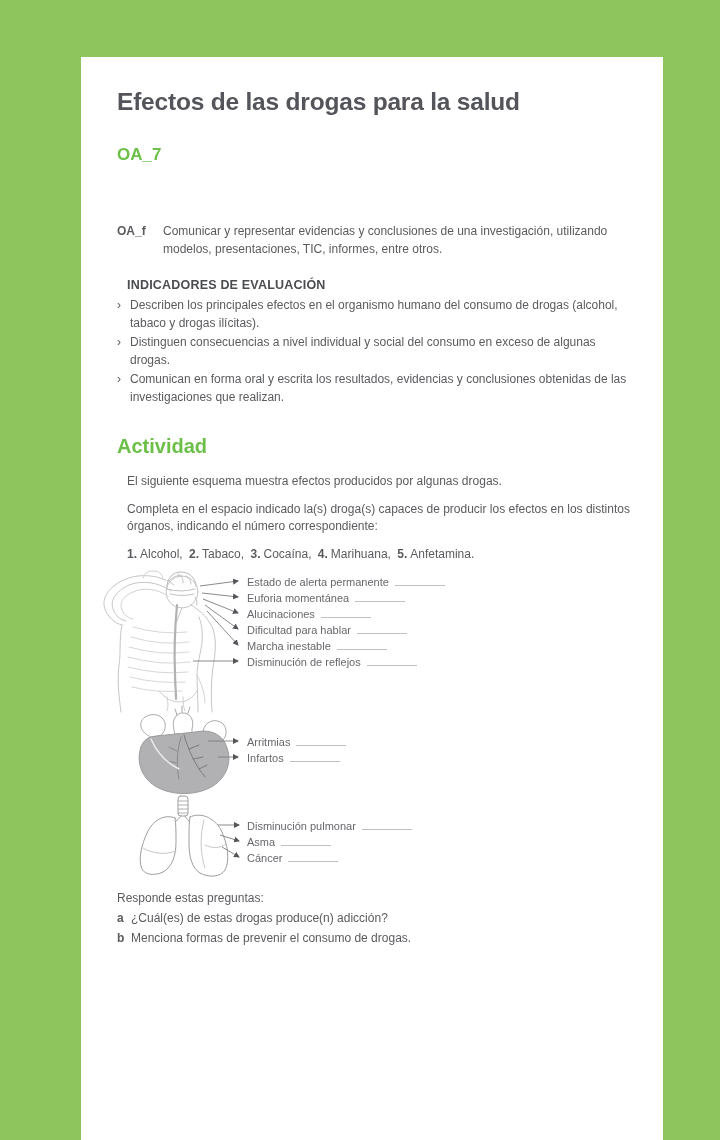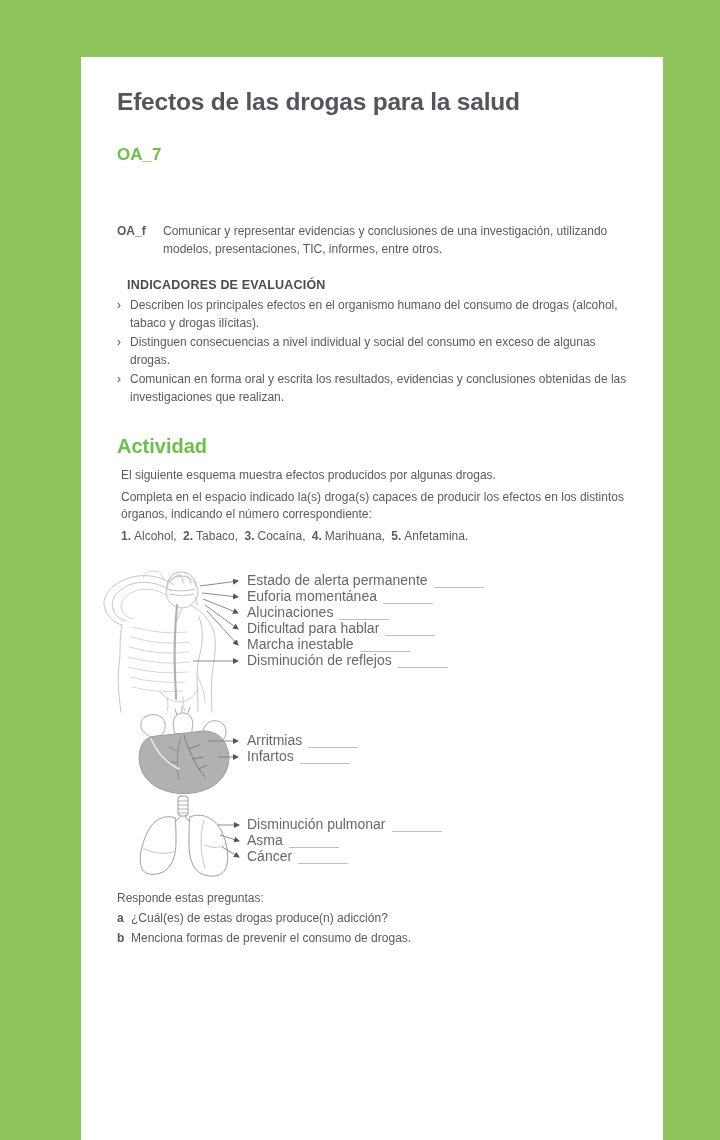--- a/index.html
+++ b/index.html
@@ -26,29 +26,29 @@
   .oa7-b{position:absolute;left:36px;top:111px;width:512px;}
   .oaf{position:absolute;left:36px;top:165px;display:flex;}
   .oaf-label{width:46px;font-weight:bold;color:#5a5b5e;font-size:12px;line-height:18px;flex:none;}
   .oaf-body{width:462px;}
   .ind-h{position:absolute;left:46px;top:221px;font-size:12.5px;font-weight:bold;color:#4b4c4f;letter-spacing:0.2px;}
   .ind-list{position:absolute;left:36px;top:239px;width:514px;}
   .ind-item{display:flex;margin-bottom:1px;}
   .ind-marker{width:13px;flex:none;color:#5a5b5e;font-size:12px;line-height:18px;}
   .act-h{position:absolute;left:36px;top:378px;font-size:20px;}
   .act-p{position:absolute;left:36px;top:406px;width:524px;}
-  .act-p p{margin:4px;}
+  .act-p p{margin:10px;}
   .drug{margin-right:3px;}
   .drug .num{font-weight:bold;margin-right:3px;}
   .diagram{position:absolute;left:36px;top:508px;width:546px;height:335px;}
   .diagram svg{position:absolute;left:-36px;top:0;}
   .lbl-row{
     position:absolute;left:130px;height:12px;
-    display:flex;align-items:flex-end;white-space:nowrap;
-    font-size:14px;color:#67686c;
+    display:flex;align-items:flex-start;white-space:nowrap;
+    font-size:11px;color:#67686c;
   }
   .blank{display:inline-block;width:50px;height:9px;border-bottom:1px solid #bfbfc1;margin-left:6px;}
   .b0{top:11px}.b1{top:27px}.b2{top:43px}.b3{top:59px}.b4{top:75px}.b5{top:91px}
   .h0{top:171px}.h1{top:187px}
   .l0{top:255px}.l1{top:271px}.l2{top:287px}
   .questions{position:absolute;left:36px;top:831px;font-size:12px;color:#5a5b5e;line-height:20px;}
   .q-row{display:flex;}
   .q-letter{font-weight:bold;width:14px;flex:none;}
 </style>
 </head>

